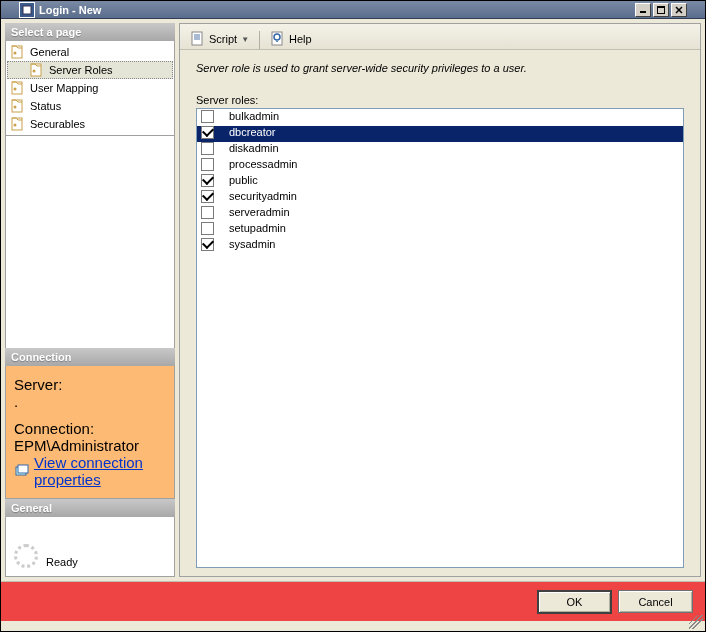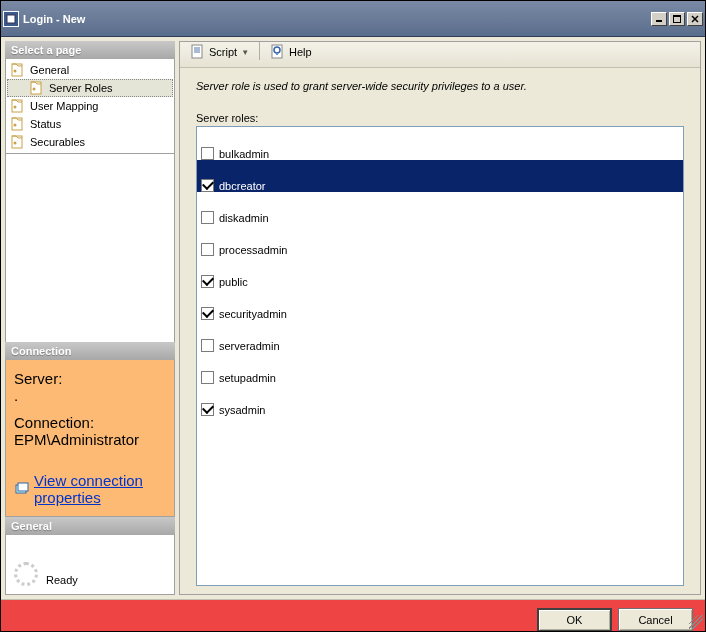--- a/index.html
+++ b/index.html
@@ -7,26 +7,26 @@
     margin: 0;
     font-family: Tahoma, "Segoe UI", Arial, sans-serif;
     font-size: 11px;
     background: #ece9d8;
     width: 706px;
     height: 632px;
     overflow: hidden;
     border: 1px solid #000;
   }
   .titlebar {
-    height: 36px;
+    height: 18px;
     background: linear-gradient(to bottom, #7a8aa5 0%, #5a6d8c 100%);
     display: flex;
     align-items: center;
     color: #fff;
-    padding: 0 2px;
+    padding: 0 18px;
     border-bottom: 1px solid #2f3d57;
     justify-content: flex-end;
   }
   .titlebar .app-icon {
     width: 16px; height: 16px;
     background: #3a5a8c;
     border: 1px solid #fff;
     margin-right: 4px;
     display: flex; align-items:center; justify-content:center;
   }
@@ -93,21 +93,21 @@
   .conn-section {
     background: #fdba74;
     border: 1px solid #a0a0a0;
     border-top: none;
     padding: 6px 8px 10px 8px;
     font-size: 15px;
   }
   .conn-section .lbl { margin-top: 4px; }
   .conn-link {
     display: flex; align-items: center; gap: 4px;
-    margin-top: 24px;
+    margin-top: 0;
   }
   .conn-link a { color: #0033cc; text-decoration: underline; cursor: pointer; }
   .progress-section {
     background: #fff;
     border: 1px solid #a0a0a0;
     border-top: none;
     padding: 8px;
     display: flex; align-items: flex-end; gap: 8px;
     height: 60px;
   }
@@ -119,21 +119,21 @@
   .right-panel {
     flex: 1;
     display: flex;
     flex-direction: column;
     border: 1px solid #a0a0a0;
     background: #ece9d8;
   }
   .toolbar {
     height: 26px;
     display: flex;
-    align-items: flex-start;
+    align-items: flex-end;
     padding: 0 6px;
     gap: 6px;
     border-bottom: 1px solid #c0c0b0;
     background: linear-gradient(to bottom, #f4f2e8, #e6e3d4);
   }
   .tb-btn {
     display: flex; align-items: center; gap: 3px;
     padding: 2px 4px;
     cursor: default;
   }
@@ -149,24 +149,24 @@
   .list-label { margin-bottom: 2px; }
   .roles-listbox {
     flex: 1;
     background: #fff;
     border: 1px solid #7f9db9;
     overflow-y: auto;
     padding: 1px 0;
   }
   .role-row {
     display: flex;
-    align-items: flex-end;
+    align-items: flex-start;
     padding: 0 4px;
-    height: 32px;
-    gap: 5px;
+    height: 16px;
+    gap: 15px;
     cursor: default;
   }
   .role-row.selected {
     background: #0a246a;
     color: #fff;
   }
   .role-chk {
     width: 13px; height: 13px;
     border: 1px solid #7a7a7a;
     background: #fff;

